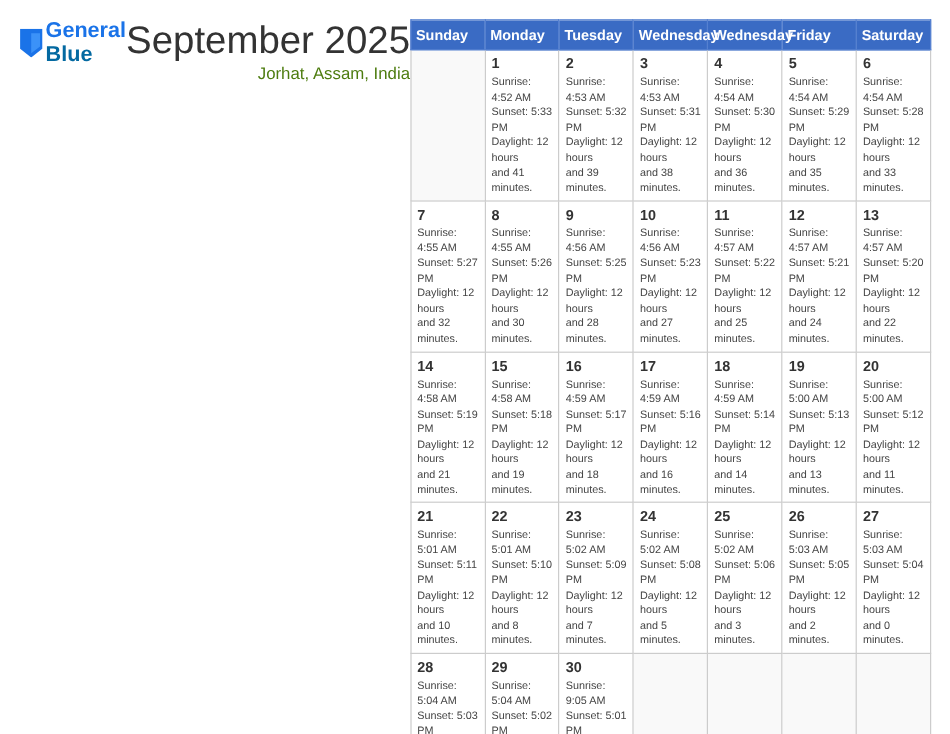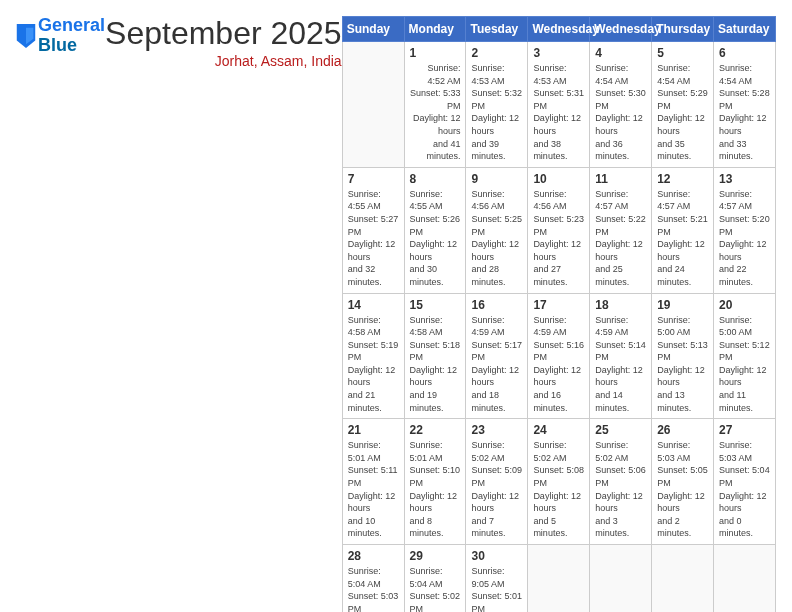--- a/index.html
+++ b/index.html
@@ -45,21 +45,21 @@
       text-align: right;
     }
     .month-title {
       font-size: 32px;
       font-weight: normal;
       color: #333;
       line-height: 1.1;
     }
     .location {
       font-size: 14px;
-      color: #b91c1c;
+      color: #4d7c0f;
       margin-top: 2px;
     }
     .calendar {
       flex: 1;
       border: 1px solid #ccc;
       border-collapse: collapse;
       width: 100%;
       table-layout: fixed;
     }
     .calendar th {
@@ -118,30 +118,30 @@
   </div>
 
   <table class="calendar">
     <thead>
       <tr>
         <th>Sunday</th>
         <th>Monday</th>
         <th>Tuesday</th>
         <th>Wednesday</th>
         <th>Wednesday</th>
-        <th>Thursday</th>
+        <th>Friday</th>
         <th>Saturday</th>
       </tr>
     </thead>
     <tbody id="calendar-body">
     <tr>
           <td class="empty-cell"></td>
           <td>
             <span class="day-num">1</span>
-            <div class="day-info" style="white-space: pre-line; text-align: right;">Sunrise: 4:52 AM
+            <div class="day-info" style="white-space: pre-line;">Sunrise: 4:52 AM
 Sunset: 5:33 PM
 Daylight: 12 hours
 and 41 minutes.</div>
           </td>
           <td>
             <span class="day-num">2</span>
             <div class="day-info" style="white-space: pre-line;">Sunrise: 4:53 AM
 Sunset: 5:32 PM
 Daylight: 12 hours
 and 39 minutes.</div>

